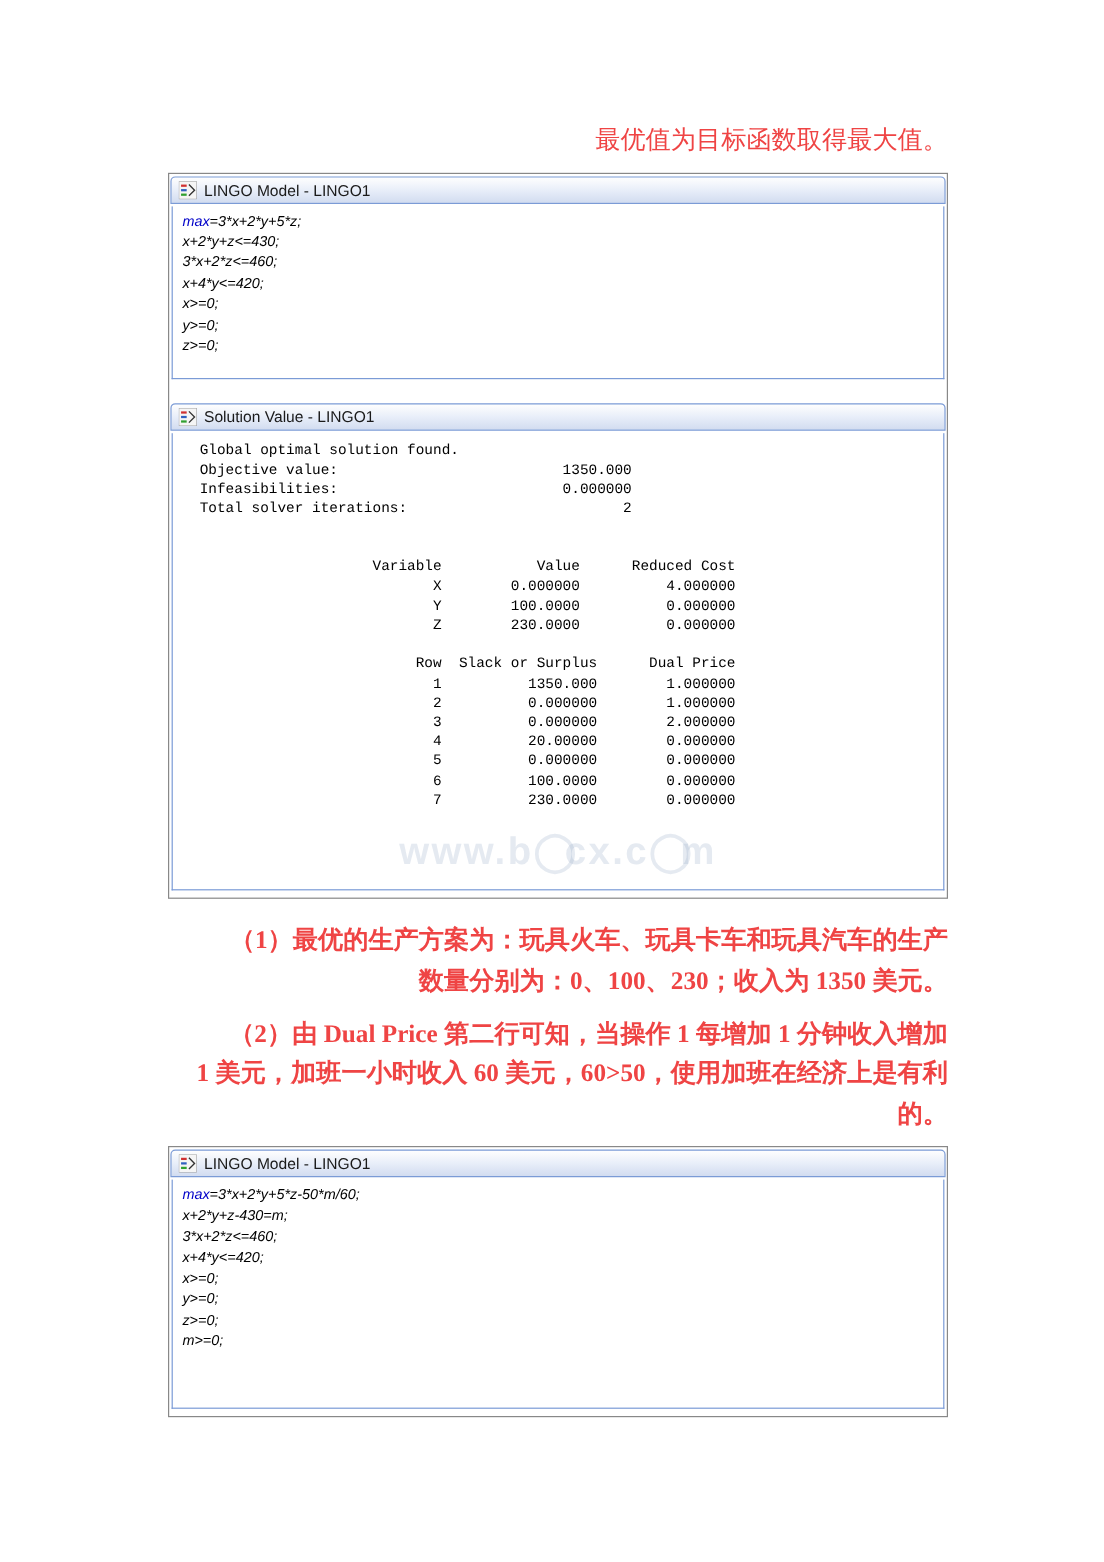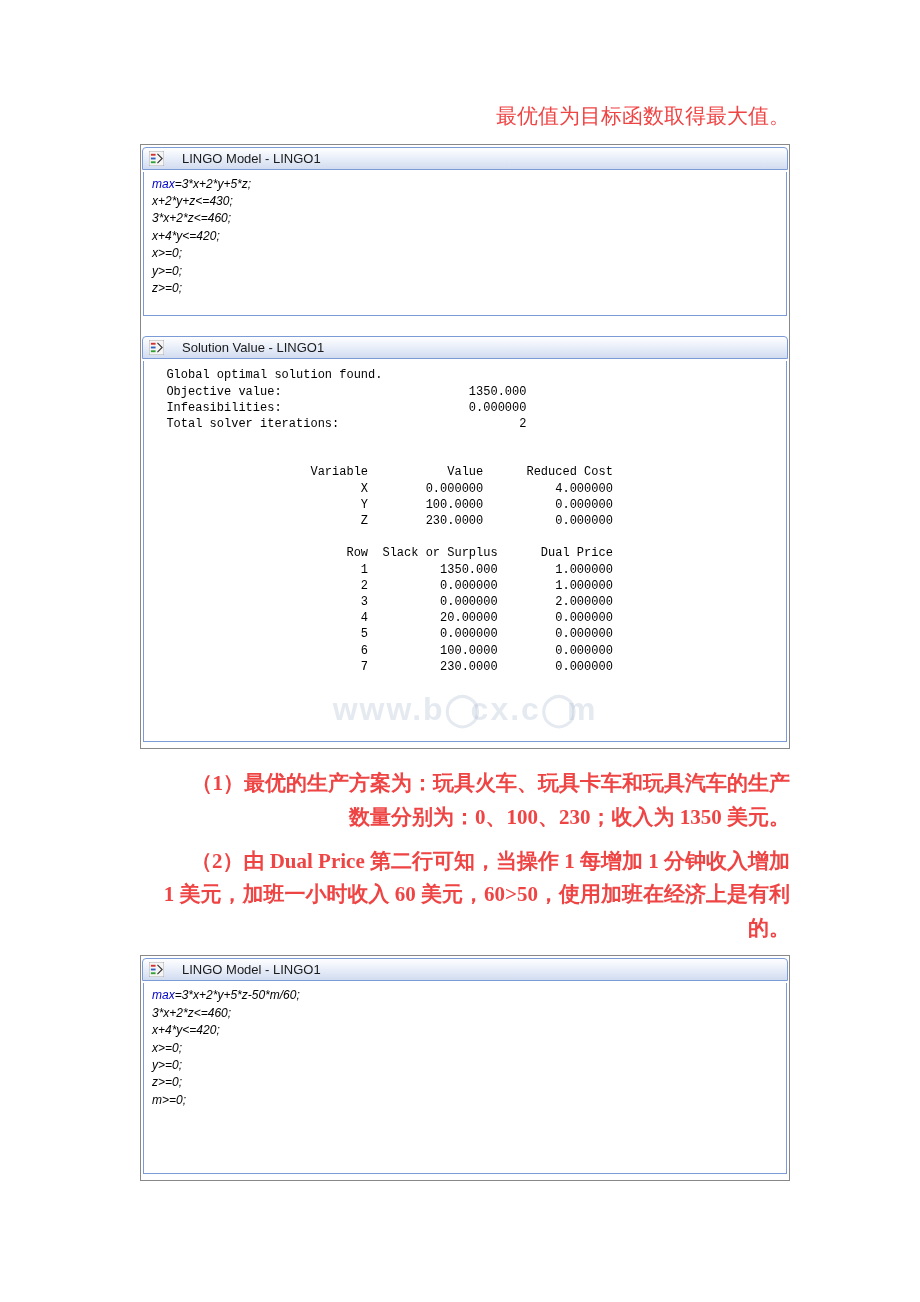--- a/index.html
+++ b/index.html
@@ -33,21 +33,21 @@
     background: linear-gradient(to bottom, #fefefe 0%, #e8eef9 50%, #d2dcf0 100%);
     border: 1px solid #7b9bd6;
     border-top-left-radius: 4px;
     border-top-right-radius: 4px;
     padding: 3px 6px;
     font-family: "Microsoft YaHei", sans-serif;
     font-size: 13px;
     color: #1a1a1a;
     display: flex;
     align-items: center;
-    gap: 18px;
+    gap: 6px;
     margin: 0 -1px;
   }
   .lingo-icon {
     width: 15px;
     height: 15px;
     display: inline-flex;
     align-items: center;
     justify-content: center;
   }
   .lingo-icon svg { display:block; }
@@ -186,20 +186,21 @@
           <rect x="2" y="7" width="5" height="2" fill="#3060c0"></rect>
           <rect x="2" y="11" width="5" height="2" fill="#30a030"></rect>
           <path d="M9 3 L14 8 L9 13" fill="none" stroke="#333" stroke-width="1.2"></path>
         </svg>
       </span>
       <span>LINGO Model - LINGO1</span>
     </div>
     <div class="window" style="min-height:190px">
       <div class="model-body" id="model3-body">
           <div><span class="kw-max">max</span><span>=3*x+2*y+5*z-50*m/60;</span></div>
+          <div>x+2*y+z-430=m;</div>
           <div>3*x+2*z&lt;=460;</div>
           <div>x+4*y&lt;=420;</div>
           <div>x&gt;=0;</div>
           <div>y&gt;=0;</div>
           <div>z&gt;=0;</div>
           <div>m&gt;=0;</div>
         </div>
     </div>
   </div>
 

